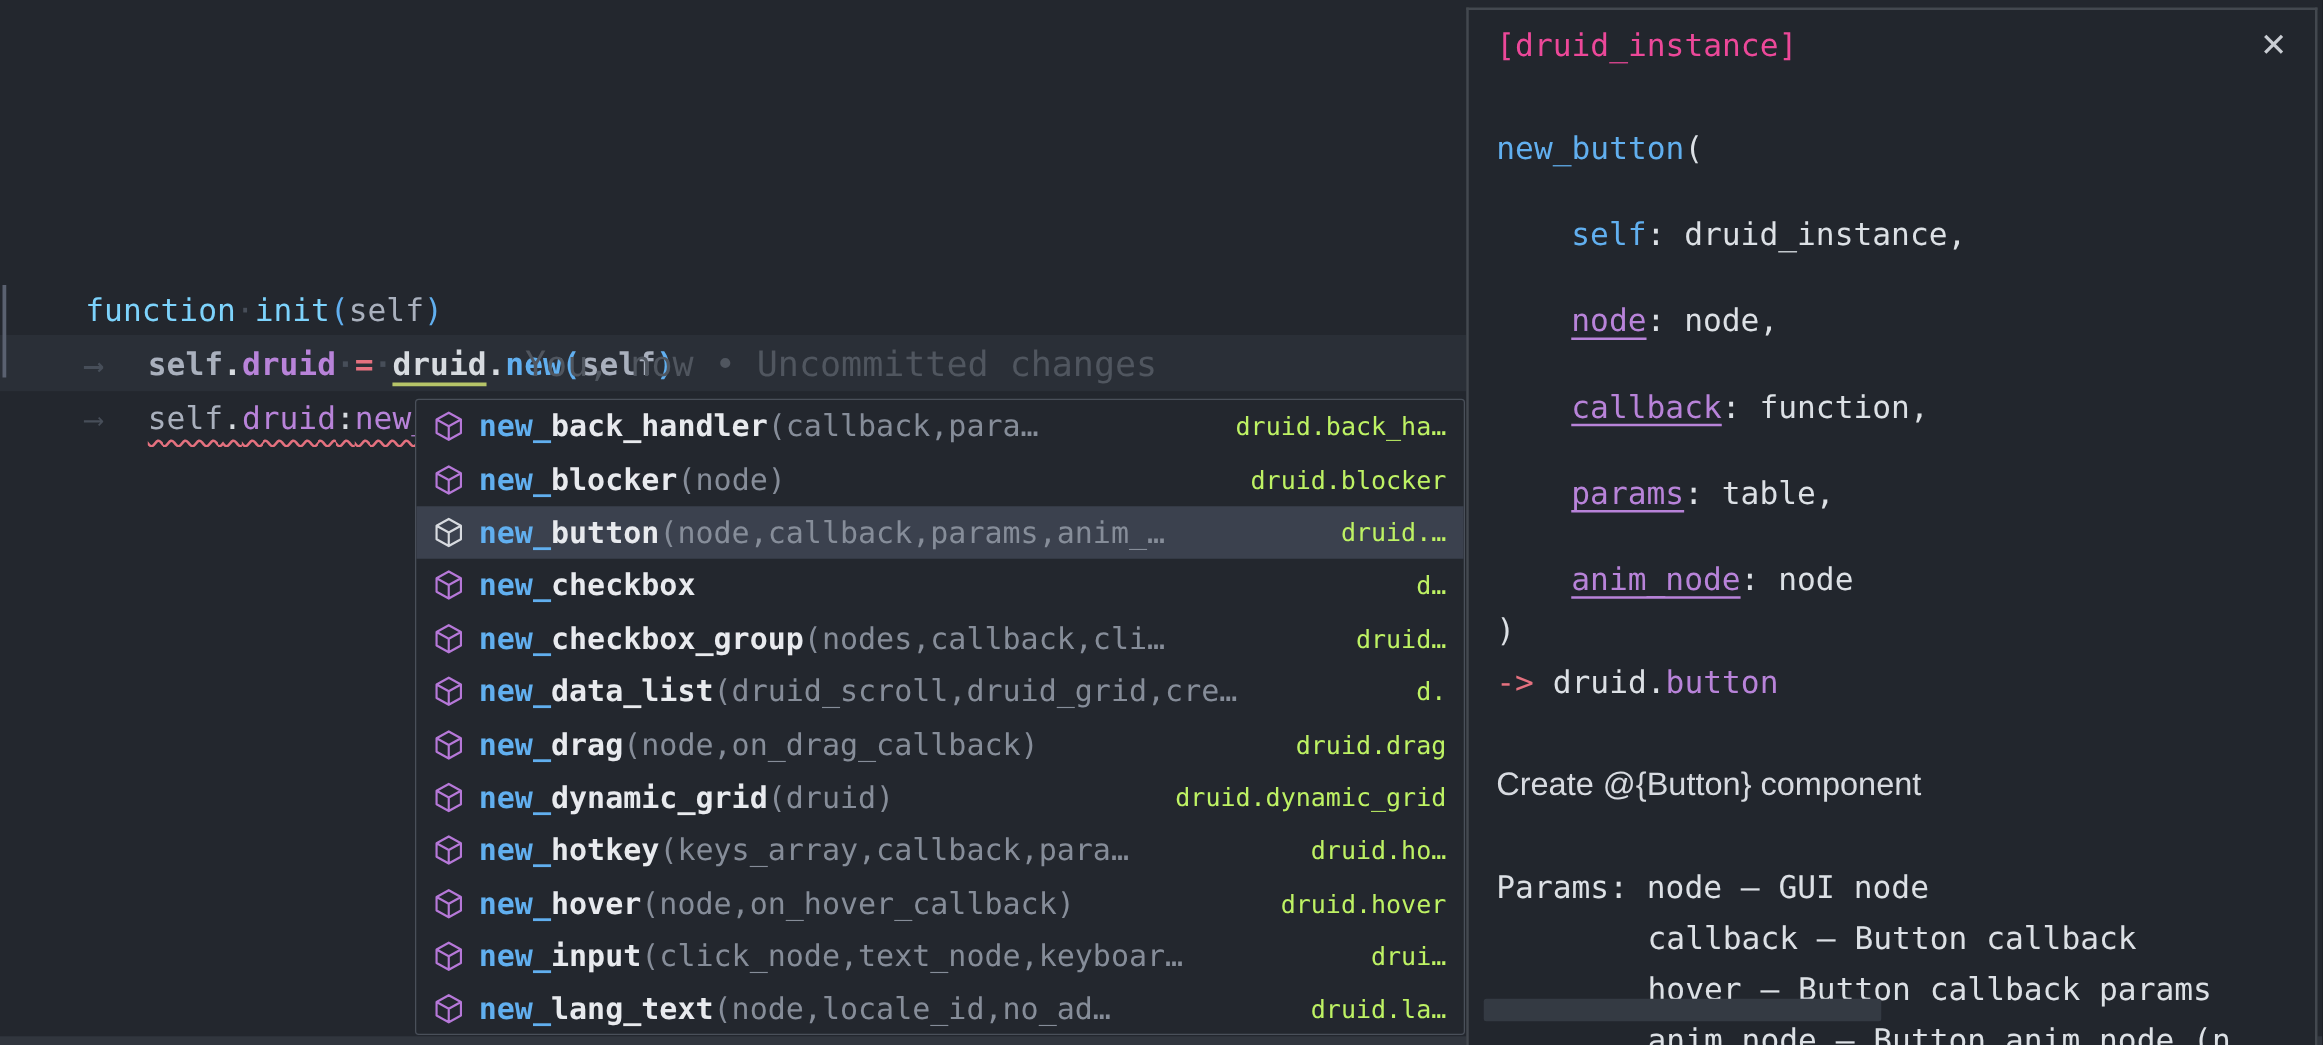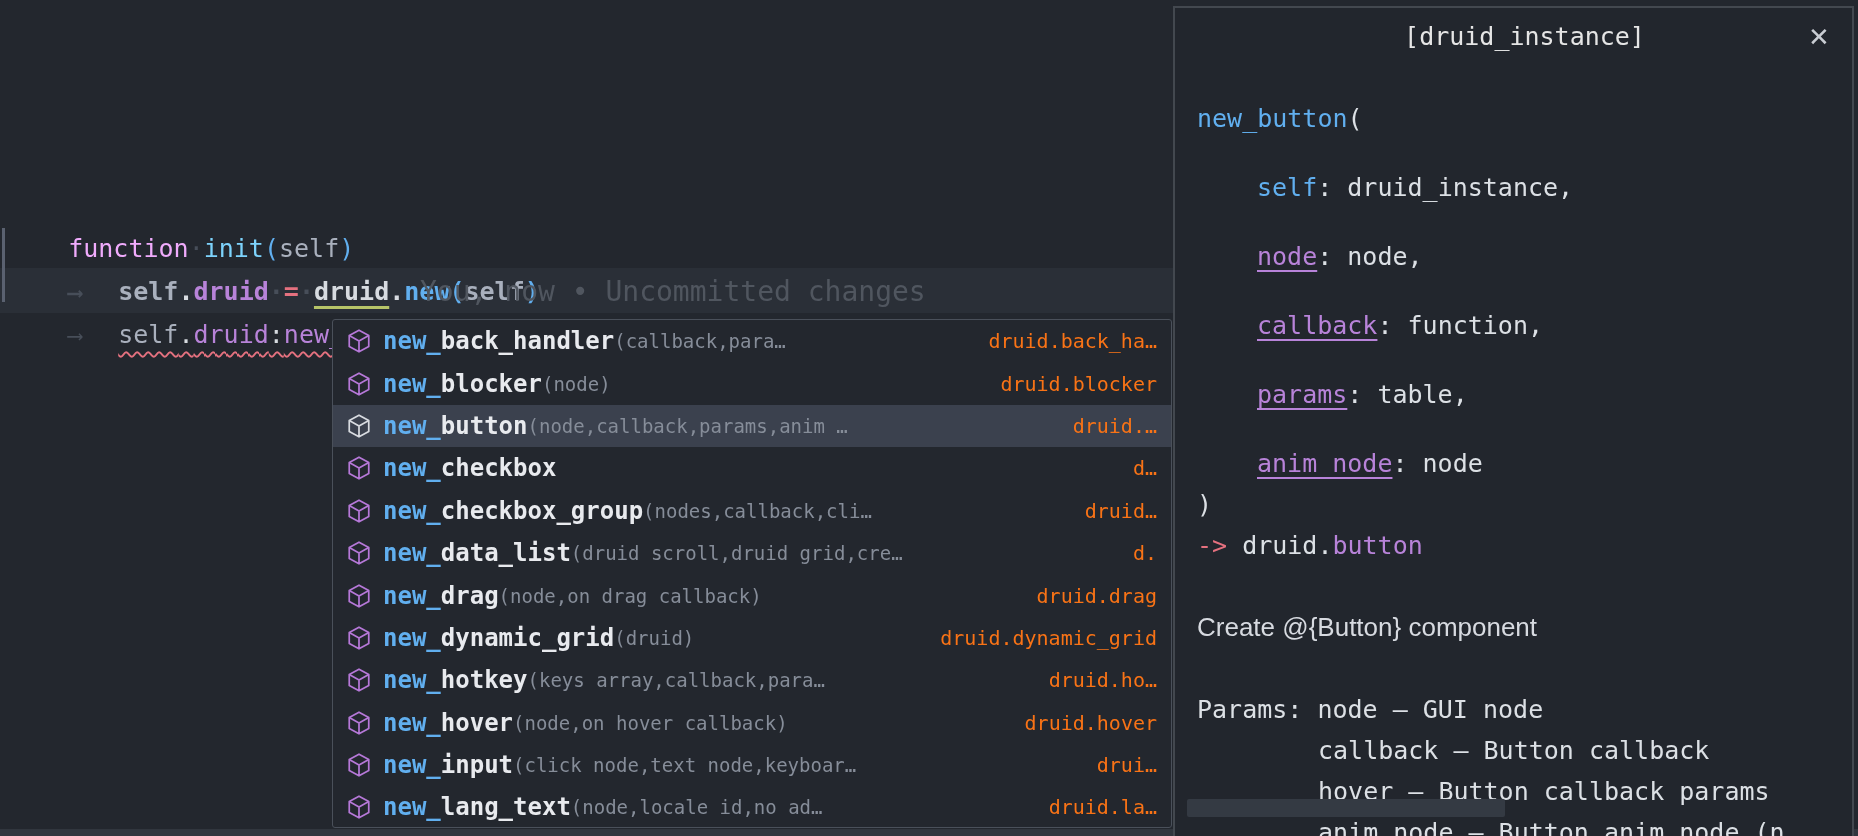--- a/index.html
+++ b/index.html
@@ -8,21 +8,21 @@
     position:relative; width:1858px; height:836px;
     background:#23272e; overflow:hidden;
     font-family:"DejaVu Sans Mono", monospace;
     font-size:25px; color:#d7dbe0;
   }
   
   .codeline { position:absolute; left:8px; height:43px; line-height:43px; white-space:pre; }
   .curline-band { position:absolute; left:0; top:268px; width:1176px; height:45px; background:#2a2f37; }
   .tabarrow { display:inline-block; width:50px; color:#474e59; font-size:22px; }
   .wsdot { color:#474e59; }
-  .tok-kw { color:#f0abfc;margin-top:16px; }
+  .tok-kw { color:#7dd3fc;margin-top:16px; }
   .tok-fn-def { color:#7dd3fc; }
   .tok-blue { color:#61afef; }
   .tok-self { color:#a9b0bd; }
   .tok-purple { color:#b883d9; }
   .tok-white { color:#d7dbe0; }
   .tok-red { color:#e5717f; }
   .def-underline { color:#d7dbe0; text-decoration:underline; text-decoration-color:#b6c468; text-decoration-thickness:2.5px; text-underline-offset:6px; }
   .squiggle { text-decoration:underline wavy #e5717f; text-decoration-thickness:2px; text-underline-offset:8px; }
   .git-bar { position:absolute; left:2px; top:228px; width:3px; height:74px; background:#5a6170; }
   .blame { position:absolute; left:420px; top:270px; height:43px; line-height:43px; color:#50565f; font-size:28px; white-space:pre; }
@@ -34,32 +34,32 @@
     background:#23272e; border:1px solid #4a505a; border-radius:3px;
     overflow:hidden; display:flex; flex-direction:column;
   }
   .row { height:42.4px; flex:0 0 42.4px; display:flex; align-items:center; white-space:nowrap; overflow:hidden; }
   .row.selected { background:#3b414e; }
   .row .cube { flex:0 0 26px; margin:0 11px 0 13px; }
   .row .cube svg { display:block; }
   .cname { font-weight:bold; font-size:24px; }
   .cmatch { color:#61afef; }
   .crest { color:#e8eaee; }
-  .cargs { color:#868d99; font-size:19px; overflow:hidden; }
+  .cargs { color:#868d99; font-size:24px; overflow:hidden; }
   .cspacer { flex:1 1 auto; min-width:8px; }
-  .chint { flex:0 0 auto; color:#f97316; font-size:20px; margin-right:14px; }
+  .chint { flex:0 0 auto; color:#bef264; font-size:20px; margin-right:14px; }
 
   
   .panel {
     position:absolute; left:1173px; top:6px; width:681px; height:830px;
     background:#22262d; border:2px solid #43484f; border-bottom:none;
     overflow:hidden; padding:8px 0 0 22px;
   }
   .pline { height:41px; line-height:41px; white-space:pre; font-size:25px; }
-  .p-dim { color:#e5e5e5;text-align:center; }
+  .p-dim { color:#ec4899; }
   .p-blue { color:#61afef; }
   .p-purple { color:#b883d9; text-decoration:underline; text-decoration-color:#b883d9; text-decoration-thickness:1.5px; text-underline-offset:5px; }
   .p-white { color:#dce0e5; }
   .p-red { color:#e5717f; }
   .p-indent { padding-left:60px;margin-top:28px; }
   .p-indent8 { padding-left:121px; }
   .p-desc { font-family:"Liberation Sans", sans-serif; font-size:26px; color:#d7dae0; }
   .close-btn {
     position:absolute; top:12px; right:16px; width:34px; height:34px;
     color:#c9cdd3; font-size:26px; line-height:34px; text-align:center;

